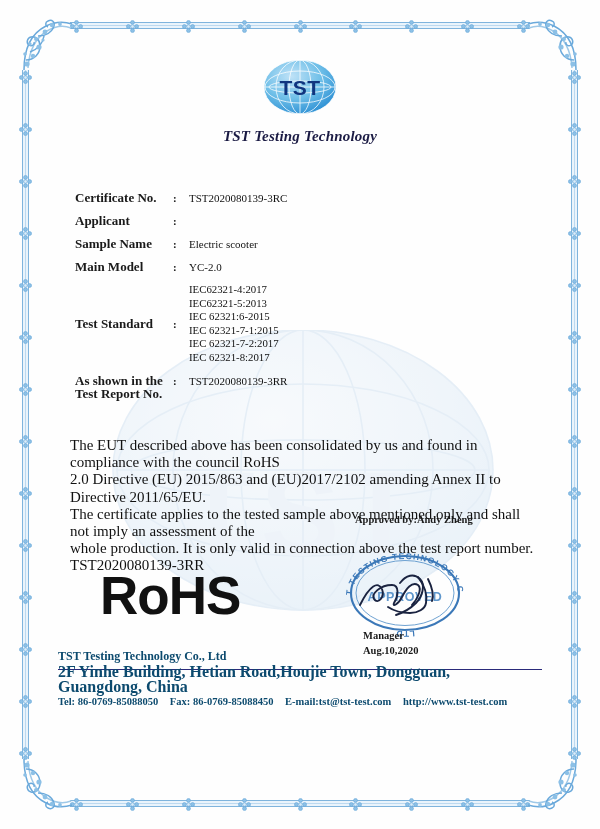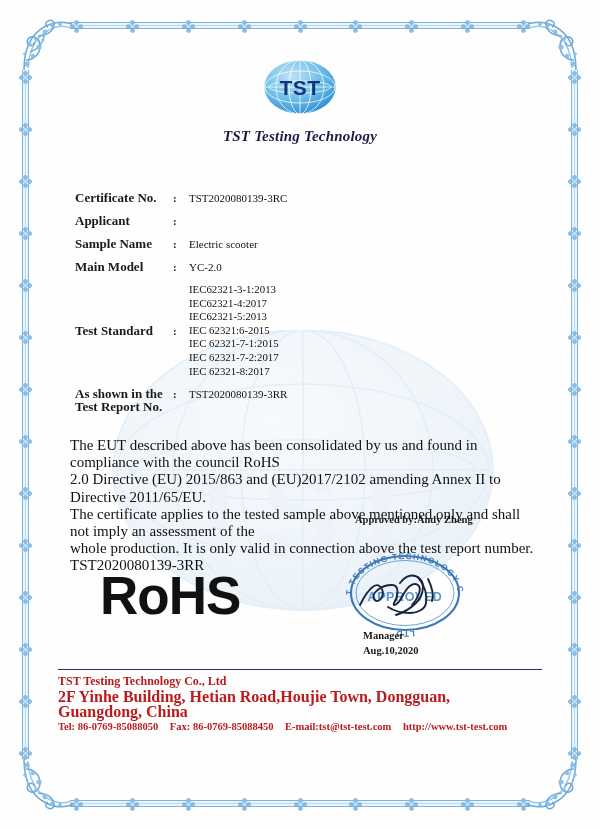--- a/index.html
+++ b/index.html
@@ -63,21 +63,21 @@
   .approved-by{position:absolute;left:355px;top:514px;font-size:10.5px;font-weight:bold;color:#1a1a1a;}
 
   .rohs{position:absolute;left:100px;top:565px;font-size:53px;font-weight:bold;color:#111;
     font-family:"Liberation Sans", sans-serif;letter-spacing:-1px;}
 
   .stamp{position:absolute;left:340px;top:545px;width:130px;height:92px;}
 
   .manager{position:absolute;left:363px;top:628px;font-size:10.5px;font-weight:bold;color:#1a1a1a;line-height:15px;}
 
   .footer-rule{position:absolute;left:58px;right:58px;top:669px;height:1px;background:#2a2a7a;}
-  .footer{position:absolute;left:58px;top:673px;width:470px;color:#b91c1c;}
+  .footer{position:absolute;left:58px;top:648px;width:470px;color:#0c4a6e;}
   .footer-company{font-size:12px;font-weight:bold;line-height:16px;}
   .footer-addr{font-size:16px;font-weight:bold;line-height:15px;}
   .footer-contact{font-size:10.5px;font-weight:bold;line-height:15px;}
   .footer-contact span{margin-right:9px;text-align:right;}
 </style>
 </head>
 <body>
 
 <div class="page">
 
@@ -663,21 +663,20 @@
         <div class="f-colon">:</div>
         <div class="f-value">
           <div>YC-2.0</div>
         </div>
       </div>
 
       <div class="field-row row-standard">
         <div class="f-label">Test Standard</div>
         <div class="f-colon">:</div>
         <div class="f-value">
-          <div>IEC62321-3-1:2013</div>
           <div>IEC62321-4:2017</div>
           <div>IEC62321-5:2013</div>
           <div>IEC 62321:6-2015</div>
           <div>IEC 62321-7-1:2015</div>
           <div>IEC 62321-7-2:2017</div>
           <div>IEC 62321-8:2017</div>
         </div>
       </div>
 
       <div class="field-row row-report">

